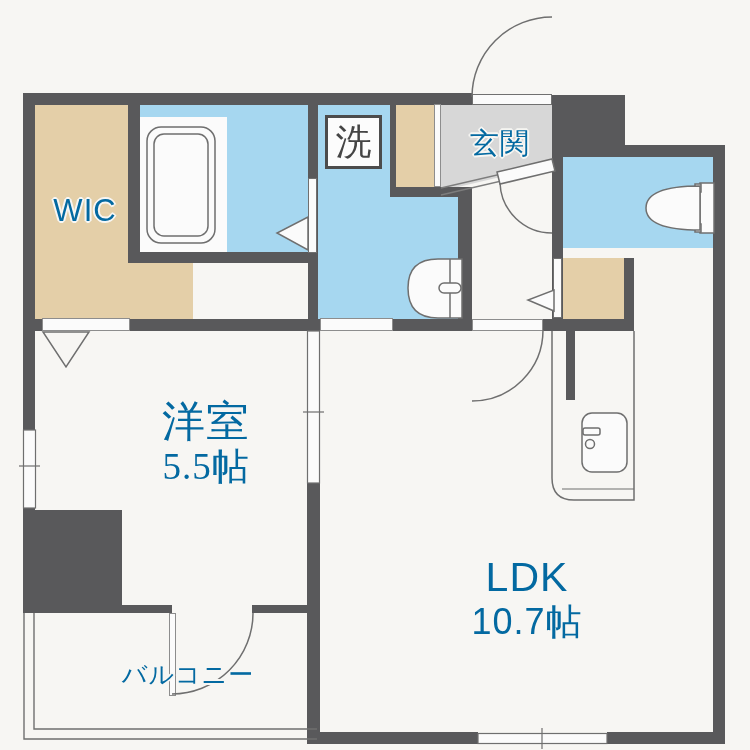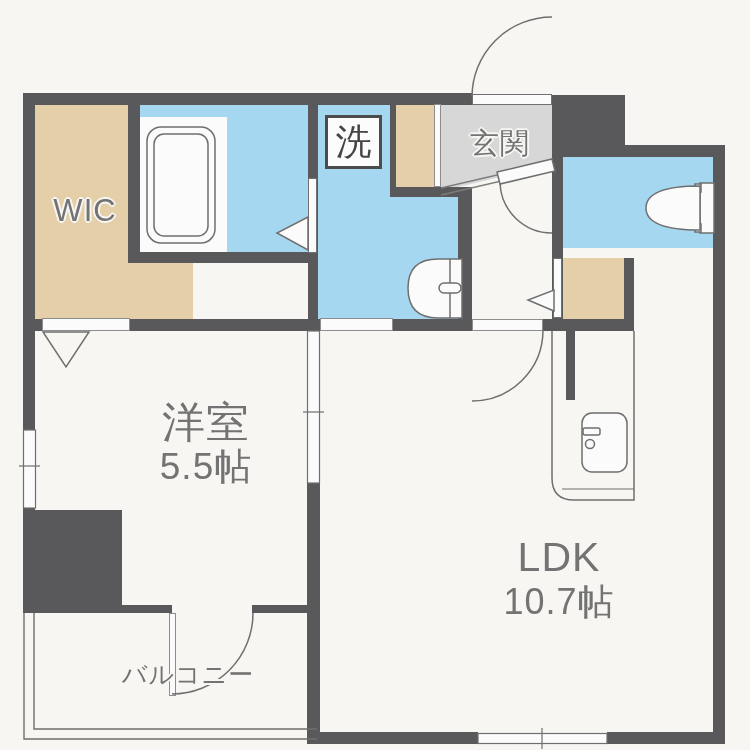--- a/index.html
+++ b/index.html
@@ -7,21 +7,21 @@
   #plan{position:relative;width:750px;height:750px;background:#f7f6f3;overflow:hidden;}
   .abs{position:absolute;box-sizing:border-box;}
   .wall{position:absolute;background:#59595b;}
   .floor-water{background:#a6d7f0;}
   .floor-closet{background:#e4cfa8;}
   .floor-entrance{background:#d7d7d7;}
   .white{background:#fbfbfb;}
   .doorbar{position:absolute;box-sizing:border-box;background:#fbfbfb;border:1.5px solid #707070;}
   .opening{position:absolute;box-sizing:border-box;background:#fbfbfb;border:1px solid #8d8d8d;}
   svg{position:absolute;left:0;top:0;}
-  .lbl{position:absolute;transform:translate(-50%,-50%);color:#737373;white-space:nowrap;
+  .lbl{position:absolute;transform:translate(-50%,-50%);color:#0369a1;white-space:nowrap;
        text-align:center;letter-spacing:1px;
        text-shadow:-2px 0 0 #f7f6f3,2px 0 0 #f7f6f3,0 -2px 0 #f7f6f3,0 2px 0 #f7f6f3,
                    -1px -1px 0 #f7f6f3,1px 1px 0 #f7f6f3,1px -1px 0 #f7f6f3,-1px 1px 0 #f7f6f3;}
   .laundry-box{position:absolute;box-sizing:border-box;background:#fcfcfc;border:3px solid #4c4c4c;
        display:flex;align-items:center;justify-content:center;color:#454545;}
 </style>
 </head>
 <body>
 
 <div id="plan">
@@ -134,23 +134,23 @@
         <line x1="542" y1="728" x2="542" y2="749" stroke-width="1.2"></line>
       </g>
     </g>
   </svg>
 
   <div class="lbl" style="left:85px;top:211px;font-size:31px;">WIC</div>
   <div class="laundry-box" style="left:325px;top:115px;width:57px;height:54px;font-size:36px;">
     <span>洗</span>
   </div>
   <div class="lbl" style="left:500px;top:144px;font-size:29px;">玄関</div>
-  <div class="lbl" style="left:206px;top:444px;">
+  <div class="lbl" style="left:206px;top:444px;font-family:Liberation Serif, serif;">
     <div style="font-size:43px;line-height:46px;">洋室</div>
     <div style="font-size:37px;line-height:44px;text-align:center;">5.5帖</div>
   </div>
-  <div class="lbl" style="left:527px;top:579px;margin-left:32px;">
+  <div class="lbl" style="left:527px;top:599px;">
     <div style="font-size:41px;line-height:45px;">LDK</div>
     <div style="font-size:36px;line-height:43px;">10.7帖</div>
   </div>
   <div class="lbl" style="left:178px;top:674px;font-size:25px;margin-left:10px;">バルコニー</div>
 
 </div>
 
 </body></html>

